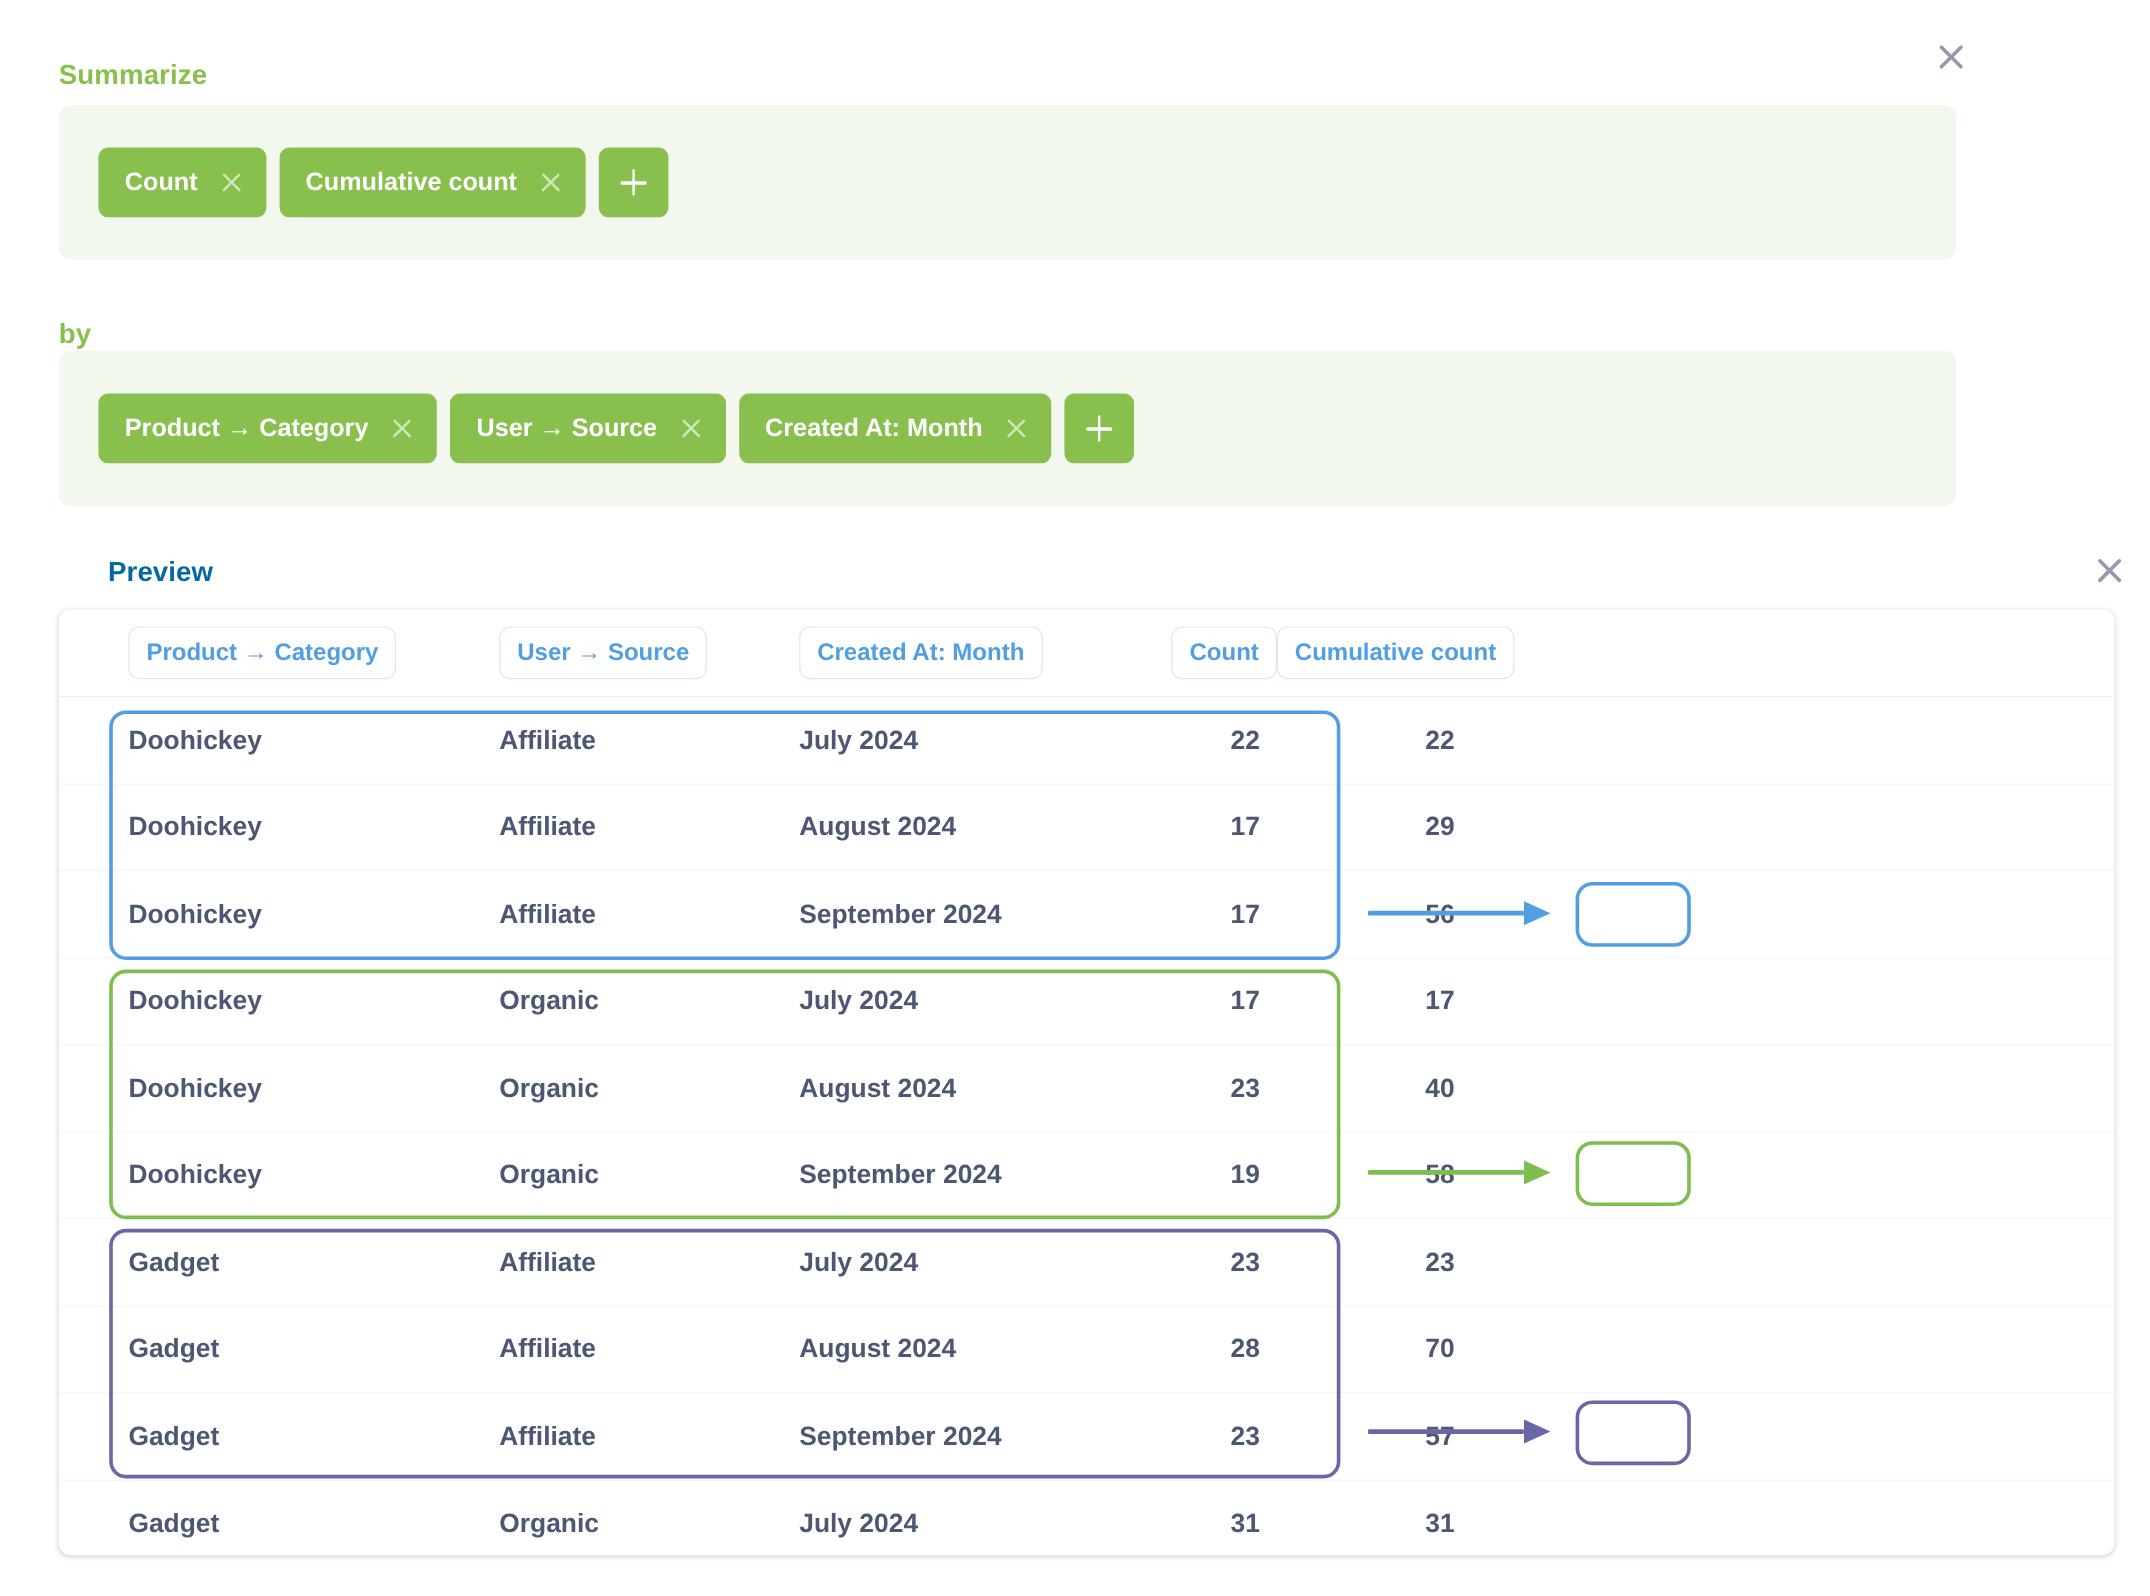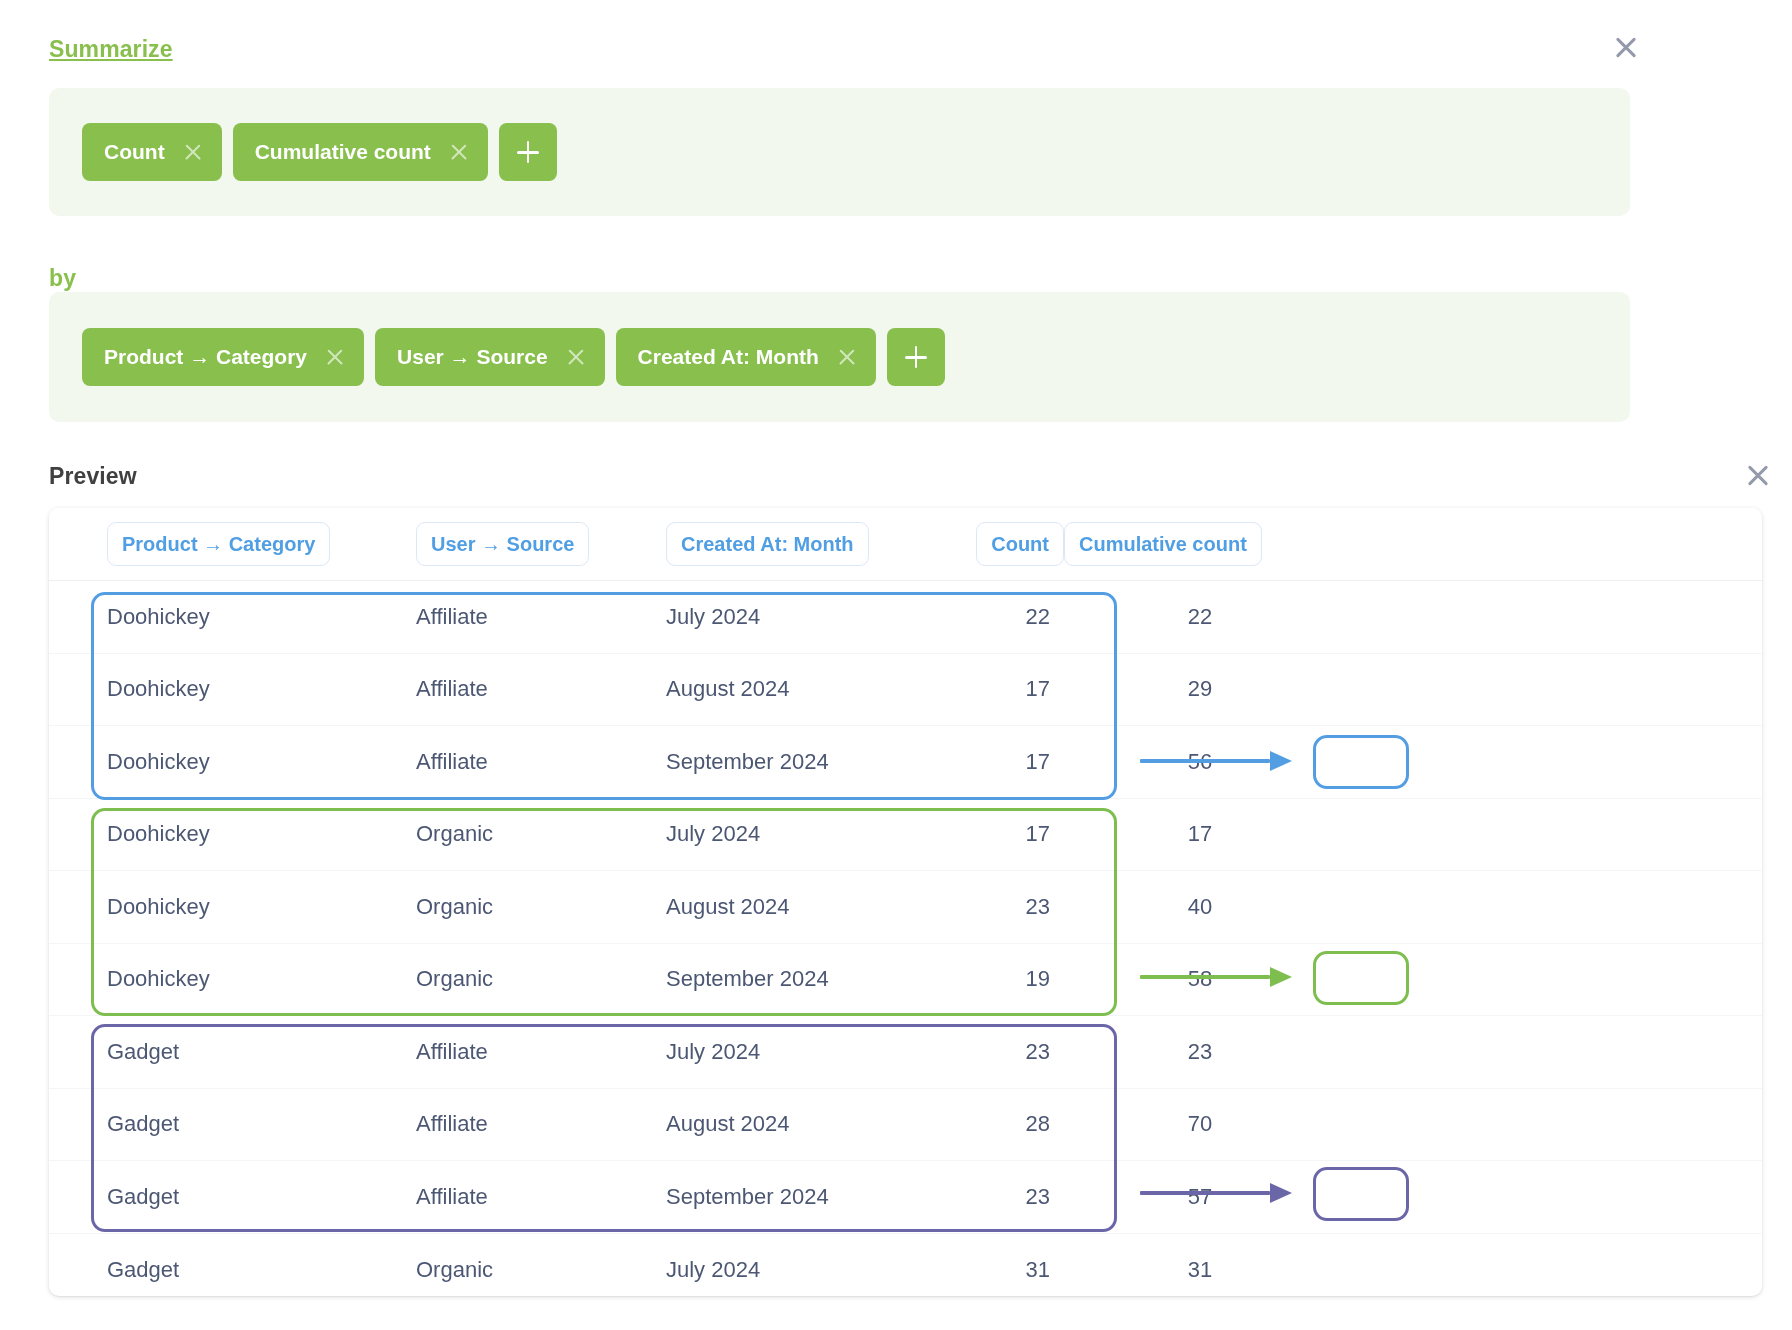--- a/index.html
+++ b/index.html
@@ -19,27 +19,26 @@
     background: #ffffff;
   }
 
   
   .section-label {
     font-size: 23px;
     font-weight: bold;
     letter-spacing: 0.1px;
   }
   .label-green { color: #88BF4D; }
-  .label-dark  { color: #404040; }
+  .label-dark  { color: #0369a1; margin-left: 41px; }
 
   #summarize-label {
     position: absolute;
     left: 49px;
-    top: 36px;
-    text-decoration: underline;
+    top: 49px;
   }
 
   .chip-tray {
     position: absolute;
     background: #F3F8EE;
     border-radius: 10px;
     display: flex;
     align-items: center;
   }
 
@@ -214,21 +213,21 @@
 
   .trow {
     position: relative;
     height: 72.5px;
     display: flex;
     align-items: center;
     padding-left: 58px;
     border-bottom: 1px solid #F3F5F7;
     color: #4C5773;
     font-size: 22px;
-    font-weight: normal;
+    font-weight: bold;
   }
   .trow:last-child { border-bottom: none; }
 
   .c0 { width: 309px; }
   .c1 { width: 250px; }
   .c2 { width: 292px; }
   .c3 { width: 106px; text-align: right; padding-right: 14px; }
   .c4 { width: 272px; text-align: center; }
 
   

